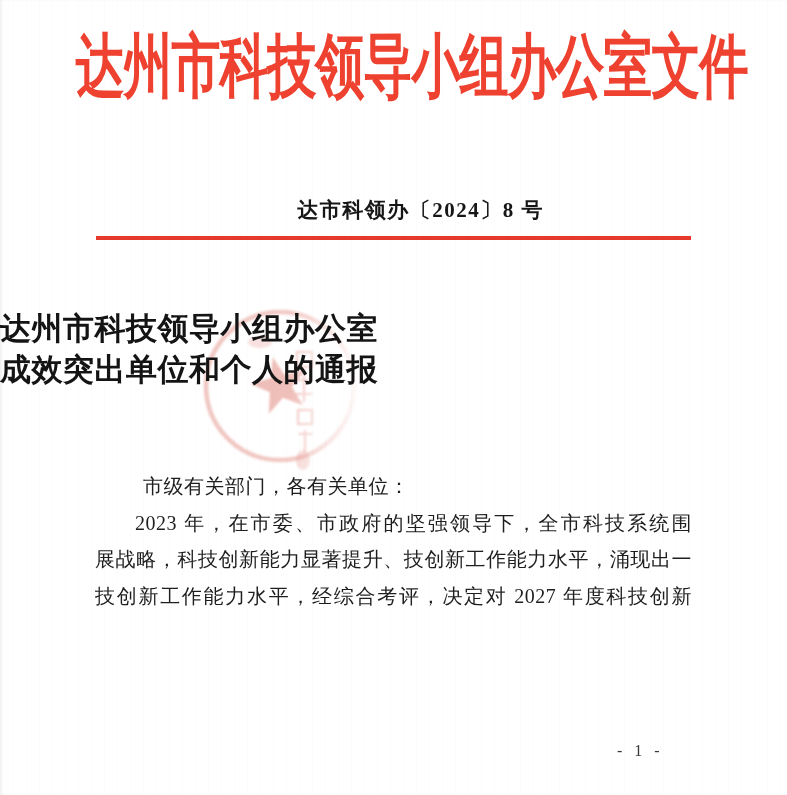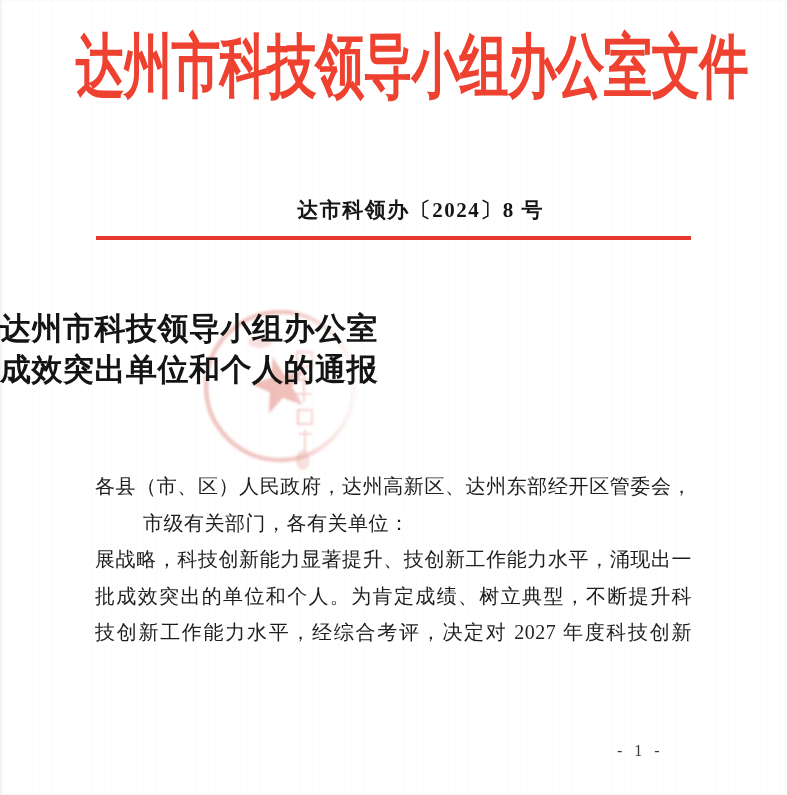--- a/index.html
+++ b/index.html
@@ -145,22 +145,21 @@
       <ellipse cx="64" cy="40" rx="12" ry="6" fill="#d5584a" opacity="0.22"></ellipse>
     </g>
   </svg>
 
   <div class="title-block">
     <div>达州市科技领导小组办公室</div>
     <div>成效突出单位和个人的通报</div>
   </div>
 
   <div class="body-block">
-    <div class="line">各县（市、区）人民政府，达州高新区、达州东部经开区管委会，</div>
     <div class="line short">市级有关部门，各有关单位：</div>
+    <div class="line indent">2023 年，在市委、市政府的坚强领导下，全市科技系统围</div>
     <div class="line">展战略，科技创新能力显著提升、技创新工作能力水平，涌现出一</div>
-    <div class="line">批成效突出的单位和个人。为肯定成绩、树立典型，不断提升科</div>
     <div class="line">技创新工作能力水平，经综合考评，决定对 2027 年度科技创新</div>
   </div>
 
   <div class="page-number">- 1 -</div>
 
 </div>
 
 </body></html>

